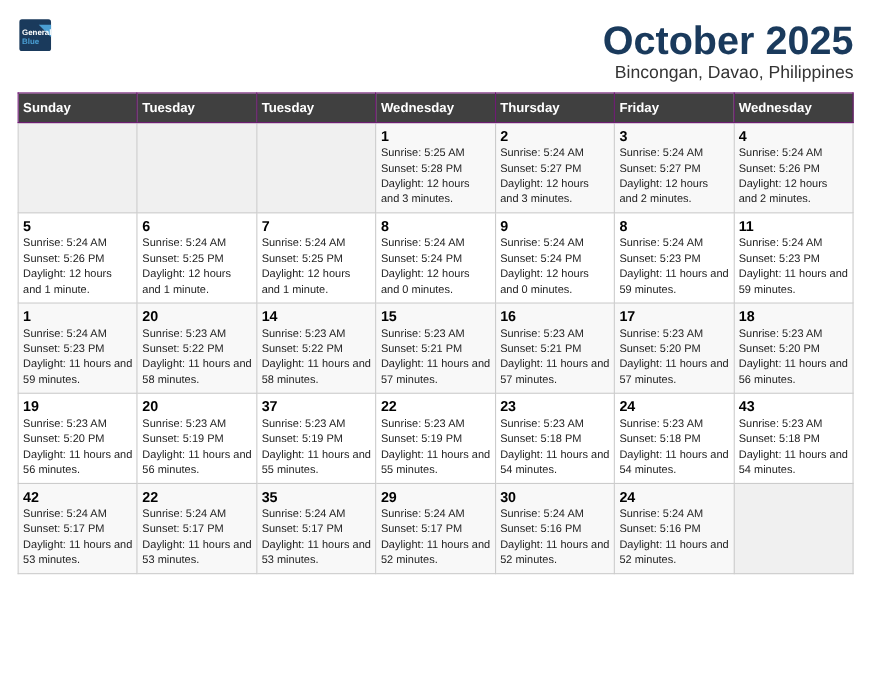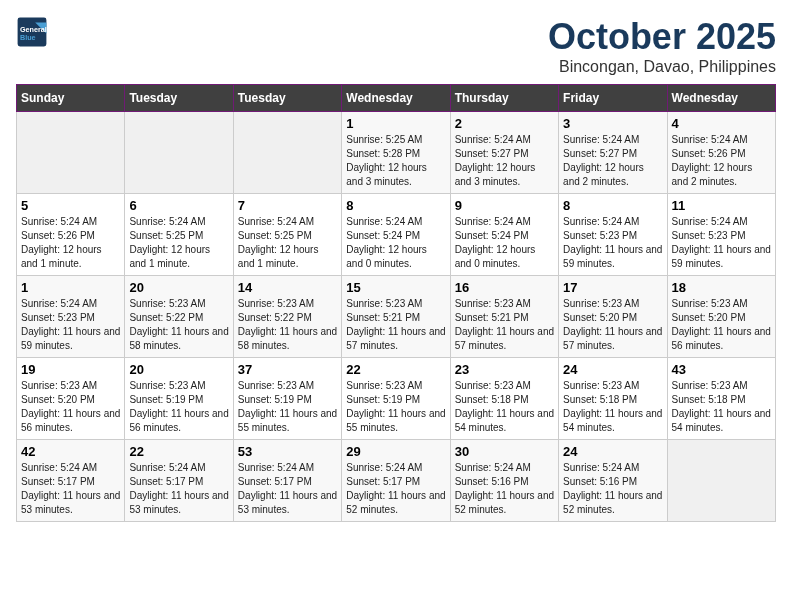--- a/index.html
+++ b/index.html
@@ -224,21 +224,21 @@
       <tr>
         <td>
           <span class="day-num">42</span>
           <div class="day-detail">Sunrise: 5:24 AM<br>Sunset: 5:17 PM<br>Daylight: 11 hours and 53 minutes.</div>
         </td>
         <td>
           <span class="day-num">22</span>
           <div class="day-detail">Sunrise: 5:24 AM<br>Sunset: 5:17 PM<br>Daylight: 11 hours and 53 minutes.</div>
         </td>
         <td>
-          <span class="day-num">53</span>
+          <span class="day-num">35</span>
           <div class="day-detail">Sunrise: 5:24 AM<br>Sunset: 5:17 PM<br>Daylight: 11 hours and 53 minutes.</div>
         </td>
         <td>
           <span class="day-num">29</span>
           <div class="day-detail">Sunrise: 5:24 AM<br>Sunset: 5:17 PM<br>Daylight: 11 hours and 52 minutes.</div>
         </td>
         <td>
           <span class="day-num">30</span>
           <div class="day-detail">Sunrise: 5:24 AM<br>Sunset: 5:16 PM<br>Daylight: 11 hours and 52 minutes.</div>
         </td>

